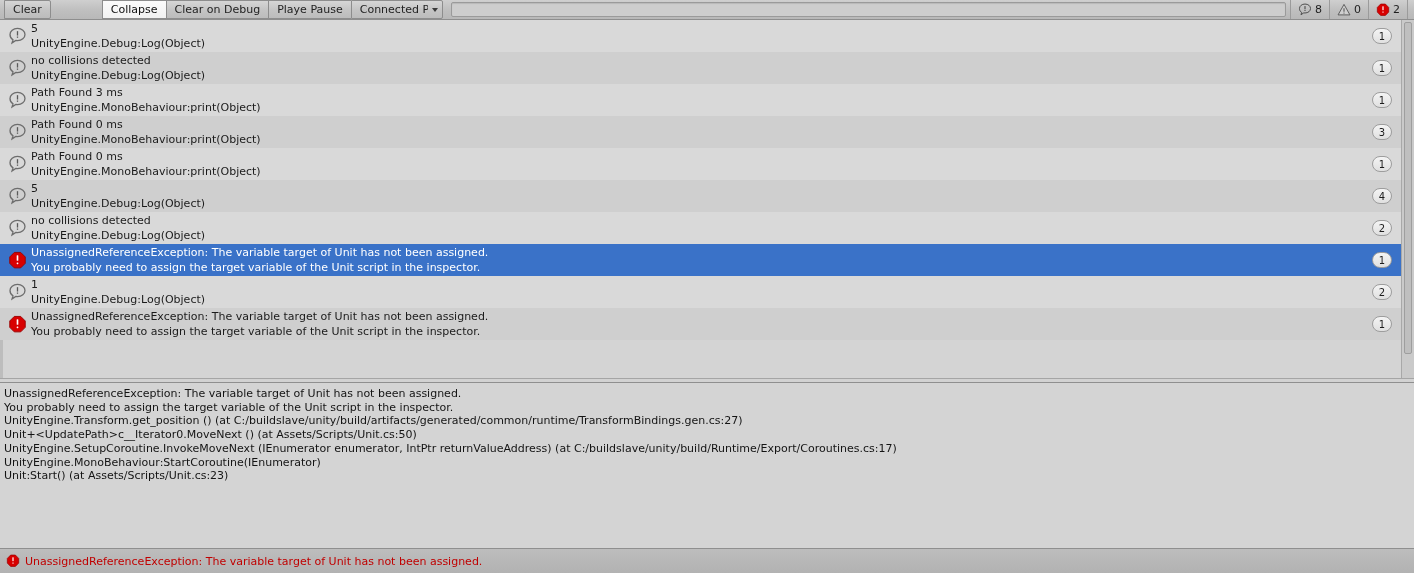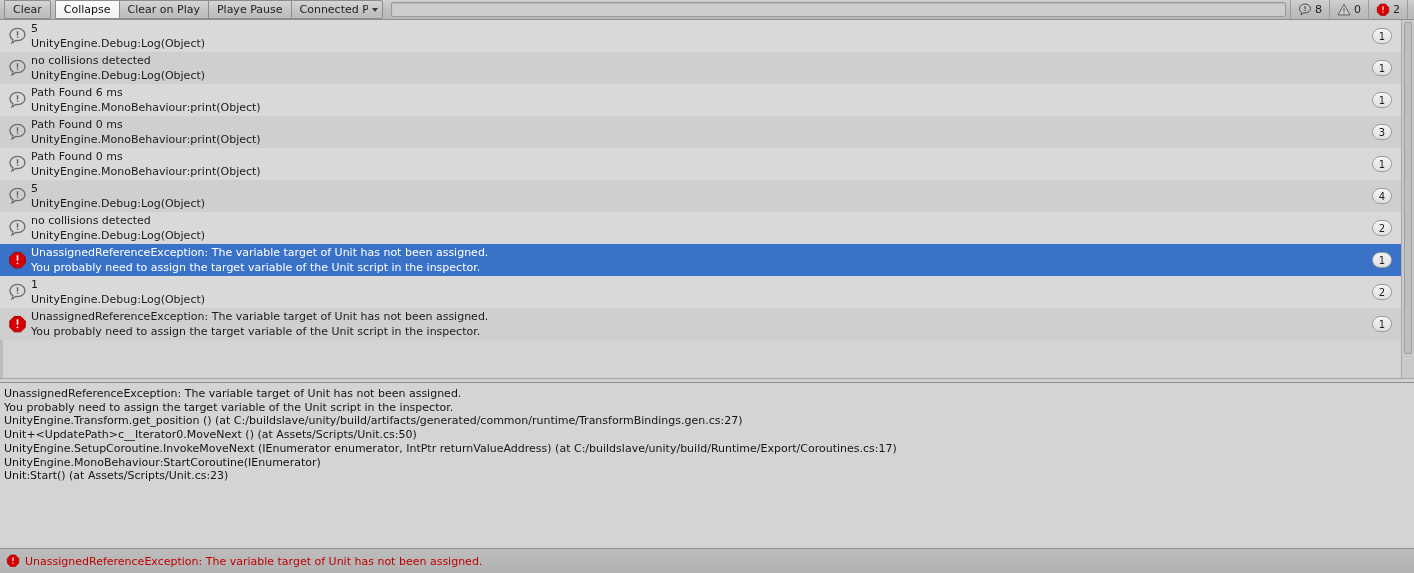--- a/index.html
+++ b/index.html
@@ -61,21 +61,21 @@
   .tb-btn.last-of-group {
     border-right-width: 1px;
     border-top-right-radius: 2px;
     border-bottom-right-radius: 2px;
     margin-right: 4px;
   }
   .tb-btn.on {
     background: linear-gradient(to bottom, #fbfbfb 0%, #f2f2f2 100%);
     color: #101010;
   }
-  .tb-btn.sep-left { border-left-width: 1px; }
+  .tb-btn.sep-left { border-left-width: 1px; margin-left: 47px; }
 
   .tb-dropdown {
     display: flex;
     align-items: center;
     gap: 4px;
     padding: 0 4px 0 8px;
     max-width: 92px;
     overflow: hidden;
   }
   .tb-dropdown .lbl {
@@ -288,21 +288,21 @@
 
     <div class="tb-btn last-of-group">
       <span>Clear</span>
     </div>
 
     <div class="tb-btn on sep-left">
       <span>Collapse</span>
     </div>
 
     <div class="tb-btn">
-      <span>Clear on Play</span>
+      <span>Clear on Debug</span>
     </div>
 
     <div class="tb-btn">
       <span>Playe Pause</span>
     </div>
 
     <div class="tb-btn tb-dropdown last-of-group">
       <span class="lbl">Connected Playe</span>
       <span class="caret-down"></span>
     </div>
@@ -372,21 +372,21 @@
         </div>
         <div class="log-row even">
           <div class="row-icon-wrap">
             <svg class="icon-log row-icon" viewBox="0 0 16 16">
   <path d="M8 1.2c3.6 0 6.3 2.2 6.3 5.1 0 2.9-2.7 5.1-6.3 5.1-.5 0-1 0-1.4-.1l-3.2 2.1.8-2.6C2.6 9.9 1.7 8.4 1.7 6.3c0-2.9 2.7-5.1 6.3-5.1z" fill="none" stroke="#6d6d6d" stroke-width="1.1"></path>
   <rect x="7.45" y="3.5" width="1.1" height="3.7" fill="#5a5a5a"></rect>
   <rect x="7.45" y="8.0" width="1.1" height="1.1" fill="#5a5a5a"></rect>
             </svg>
           </div>
           <div class="log-text">
-            <div class="log-text-1">Path Found 6 ms</div>
+            <div class="log-text-1">Path Found 3 ms</div>
             <div class="log-text-2">UnityEngine.MonoBehaviour:print(Object)</div>
           </div>
           <div class="badge">1</div>
         </div>
         <div class="log-row odd">
           <div class="row-icon-wrap">
             <svg class="icon-log row-icon" viewBox="0 0 16 16">
   <path d="M8 1.2c3.6 0 6.3 2.2 6.3 5.1 0 2.9-2.7 5.1-6.3 5.1-.5 0-1 0-1.4-.1l-3.2 2.1.8-2.6C2.6 9.9 1.7 8.4 1.7 6.3c0-2.9 2.7-5.1 6.3-5.1z" fill="none" stroke="#6d6d6d" stroke-width="1.1"></path>
   <rect x="7.45" y="3.5" width="1.1" height="3.7" fill="#5a5a5a"></rect>
   <rect x="7.45" y="8.0" width="1.1" height="1.1" fill="#5a5a5a"></rect>

